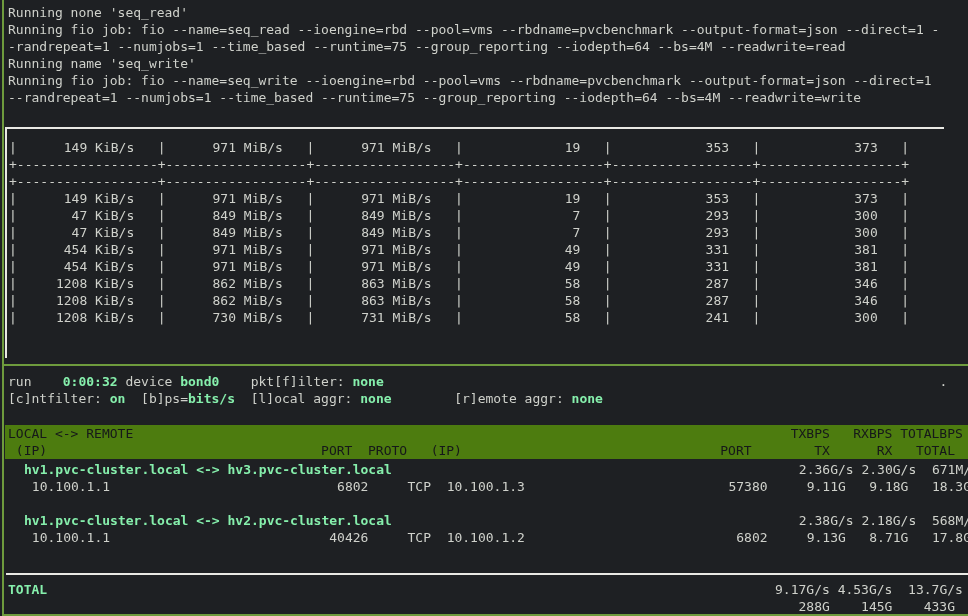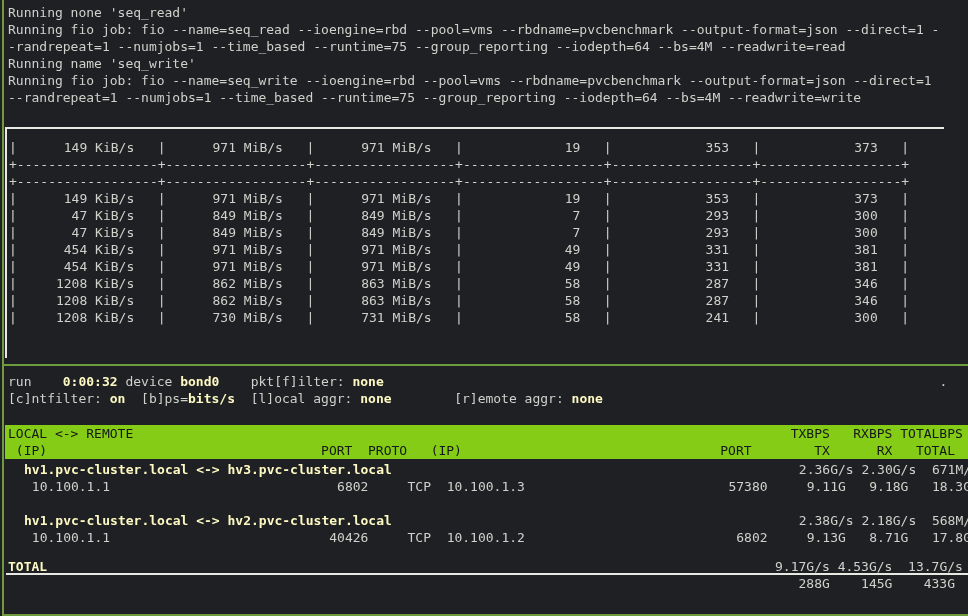--- a/index.html
+++ b/index.html
@@ -6,35 +6,35 @@
   body{
     width:968px;height:616px;overflow:hidden;position:relative;
     background:#1e2023;
     font-family:"DejaVu Sans Mono", monospace;
     font-size:13px;line-height:17px;
     color:#cfd1cb;
   }
   #terminal{position:absolute;inset:0;}
   .pane{position:absolute;}
   .line{white-space:pre;height:17px;}
-  .line b{font-weight:bold;color:#fef9c3;}
+  .line b{font-weight:bold;color:#86efac;}
   .border{position:absolute;}
   .green-vline{left:2px;top:0;width:2px;height:616px;background:#6e9b3d;}
   .hline-top{left:5px;top:127px;width:939px;height:2px;background:#e9e9e4;}
   .vline-white{left:5px;top:129px;width:2px;height:229px;background:#e9e9e4;}
   .green-hline-mid{left:2px;top:364px;width:966px;height:2px;background:#6e9b3d;}
   .hline-total{left:6px;top:573px;width:962px;height:2px;background:#e9e9e4;}
   .green-hline-bottom{left:2px;top:614px;width:966px;height:2px;background:#6e9b3d;}
   #fio-log{left:8px;top:4px;}
   #fio-table{left:9px;top:139px;}
   #jnettop-status{left:8px;top:373px;}
-  #jnettop-header{left:5px;top:425px;width:963px;height:34px;background:#84cc16;color:#16181a;padding-left:3px;box-sizing:border-box;}
+  #jnettop-header{left:5px;top:425px;width:963px;height:34px;background:#4d7c0f;color:#16181a;padding-left:3px;box-sizing:border-box;}
   #jnettop-header .line{color:#16181a;}
   #jnettop-streams{left:24px;top:461px;}
-  #jnettop-total{left:8px;top:558px;}
+  #jnettop-total{left:8px;top:581px;}
 </style>
 </head>
 <body>
 
 <div id="terminal">
 
   <div id="fio-log" class="pane">
     <div class="line">Running none 'seq_read'</div>
     <div class="line">Running fio job: fio --name=seq_read --ioengine=rbd --pool=vms --rbdname=pvcbenchmark --output-format=json --direct=1 -</div>
     <div class="line">-randrepeat=1 --numjobs=1 --time_based --runtime=75 --group_reporting --iodepth=64 --bs=4M --readwrite=read</div>

